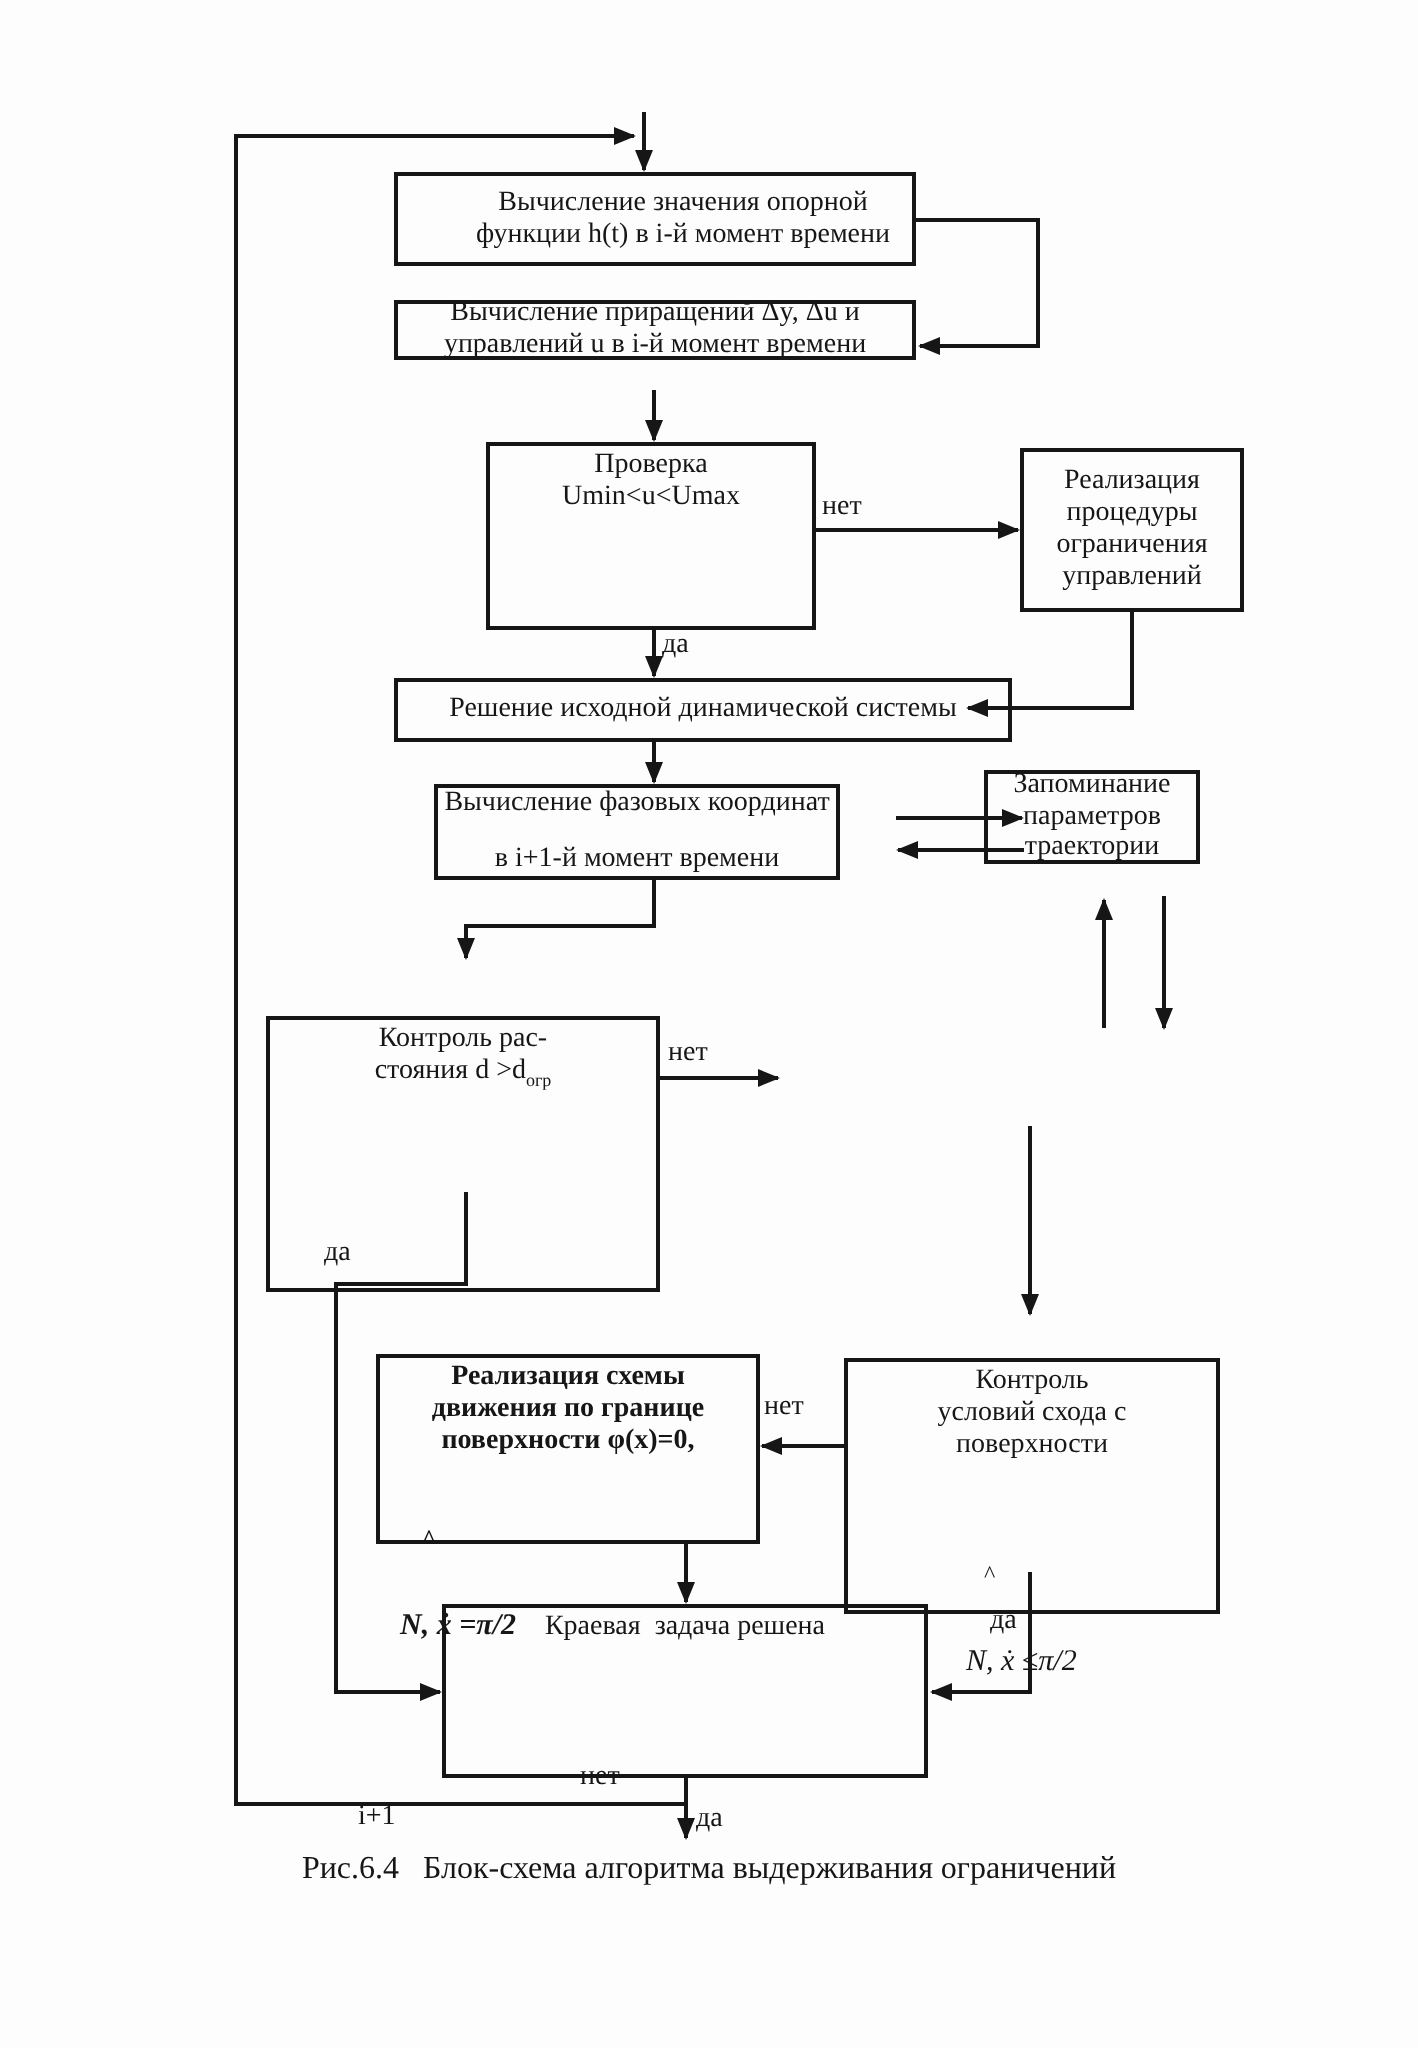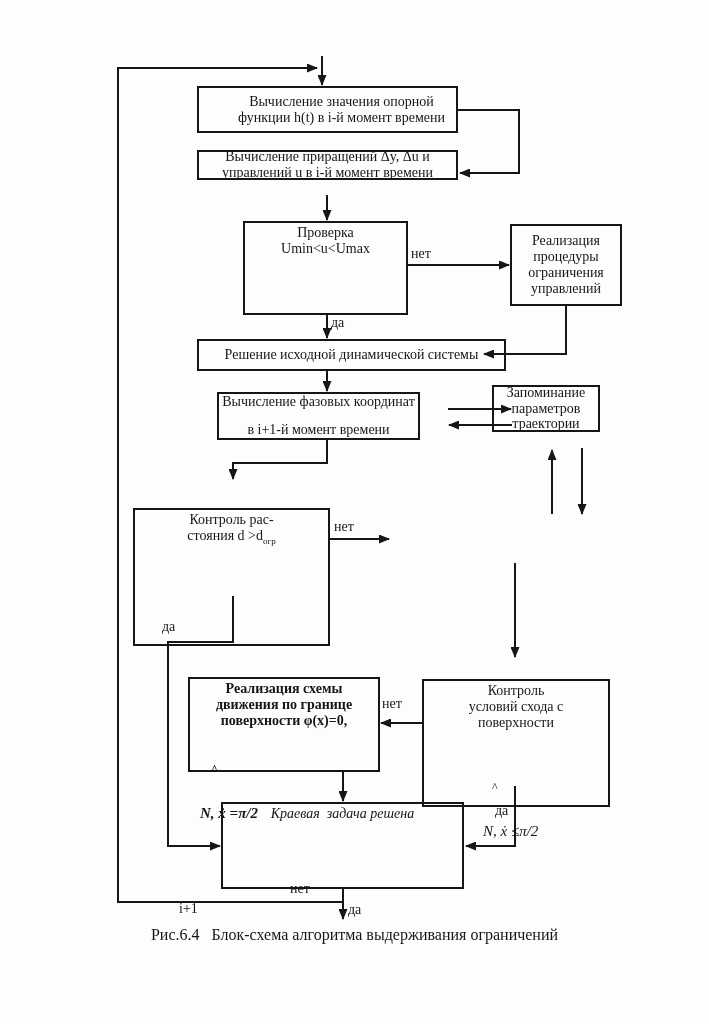--- a/index.html
+++ b/index.html
@@ -26,21 +26,21 @@
   .b2{left:197px;top:150px;width:261px;height:30px;}
   .b3{left:243px;top:221px;width:165px;height:94px;}
   .b4{left:510px;top:224px;width:112px;height:82px;}
   .b5{left:173px;top:339px;width:309px;height:32px;margin-left:24px;}
   .b6{left:217px;top:392px;width:203px;height:48px;gap:12px;}
   .b7{left:492px;top:385px;width:108px;height:47px;align-items:center;}
   .b8{left:133px;top:508px;width:197px;height:138px;}
   .b9{left:390px;top:515px;width:233px;height:48px;}
   .b10{left:422px;top:634px;width:188px;height:128px;margin-top:45px;}
   .b11{left:188px;top:677px;width:192px;height:95px;font-weight:bold;}
-  .b12{left:221px;top:802px;width:243px;height:87px;font-style:italic;}
+  .b12{left:221px;top:802px;width:243px;height:87px;}
 </style>
 </head>
 <body>
 
 <div class="page">
 
   <svg class="wires" viewBox="0 0 709 1024" xmlns="http://www.w3.org/2000/svg">
     <defs>
       <marker id="ah" markerUnits="userSpaceOnUse" markerWidth="11" markerHeight="9" refX="10" refY="4.5" orient="auto">
         <path d="M0,0 L11,4.5 L0,9 Z" fill="#161616"></path>

